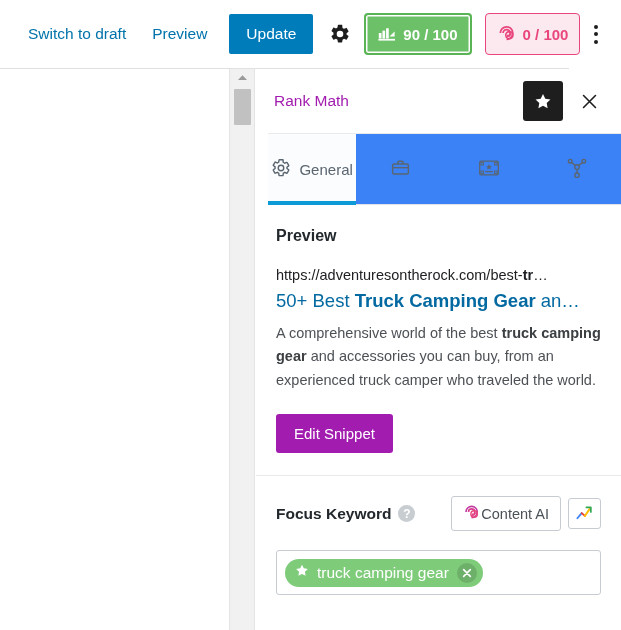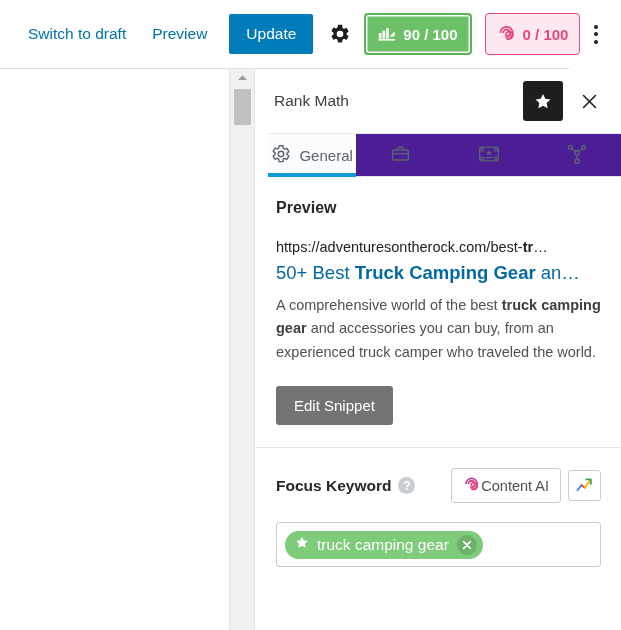--- a/index.html
+++ b/index.html
@@ -124,21 +124,21 @@
   }
 
   #panel-header {
     height: 64px;
     display: flex; align-items: center;
     padding: 0 16px 0 18px;
     background: #ffffff;
   }
   #panel-title {
     font-size: 15.5px;
-    color: #404040;
+    color: #a21caf;
     font-weight: normal;
     flex: 1;
   }
   #pin-panel-button {
     width: 40px; height: 40px;
     background: #1e1e1e;
     border-radius: 3px;
     display: flex; align-items: center; justify-content: center;
     cursor: pointer;
     margin-right: 10px;
@@ -146,22 +146,22 @@
   #close-panel-button {
     width: 32px; height: 32px;
     display: flex; align-items: center; justify-content: center;
     cursor: pointer;
     color: #1e1e1e;
   }
 
   
   #panel-tabs {
     display: flex;
-    height: 44px;
-    background: #4c1d95;
+    height: 72px;
+    background: #3b82f6;
     border-top: 1px solid #e8eaec;
     border-bottom: 1px solid #e2e4e7;
     position: relative;
     margin-left: 12px;
   }
   .panel-tab {
     flex: 1;
     display: flex; align-items: center; justify-content: center;
     gap: 8px;
     cursor: pointer;
@@ -215,21 +215,21 @@
   #snippet-description {
     font-size: 14.5px;
     color: #4d5156;
     line-height: 1.62;
     margin-top: 8px;
     max-width: 330px;
   }
   #snippet-description b { color: #3c4043; font-weight: bold; }
   #edit-snippet-button {
     margin-top: 22px;
-    background: #737373;
+    background: #a21caf;
     color: #ffffff;
     border: none; border-radius: 3px;
     font-size: 15px;
     padding: 11px 18px;
     cursor: pointer;
     font-family: "Liberation Sans", sans-serif;
   }
 
   #focus-keyword-section {
     border-top: 1px solid #e8eaec;

